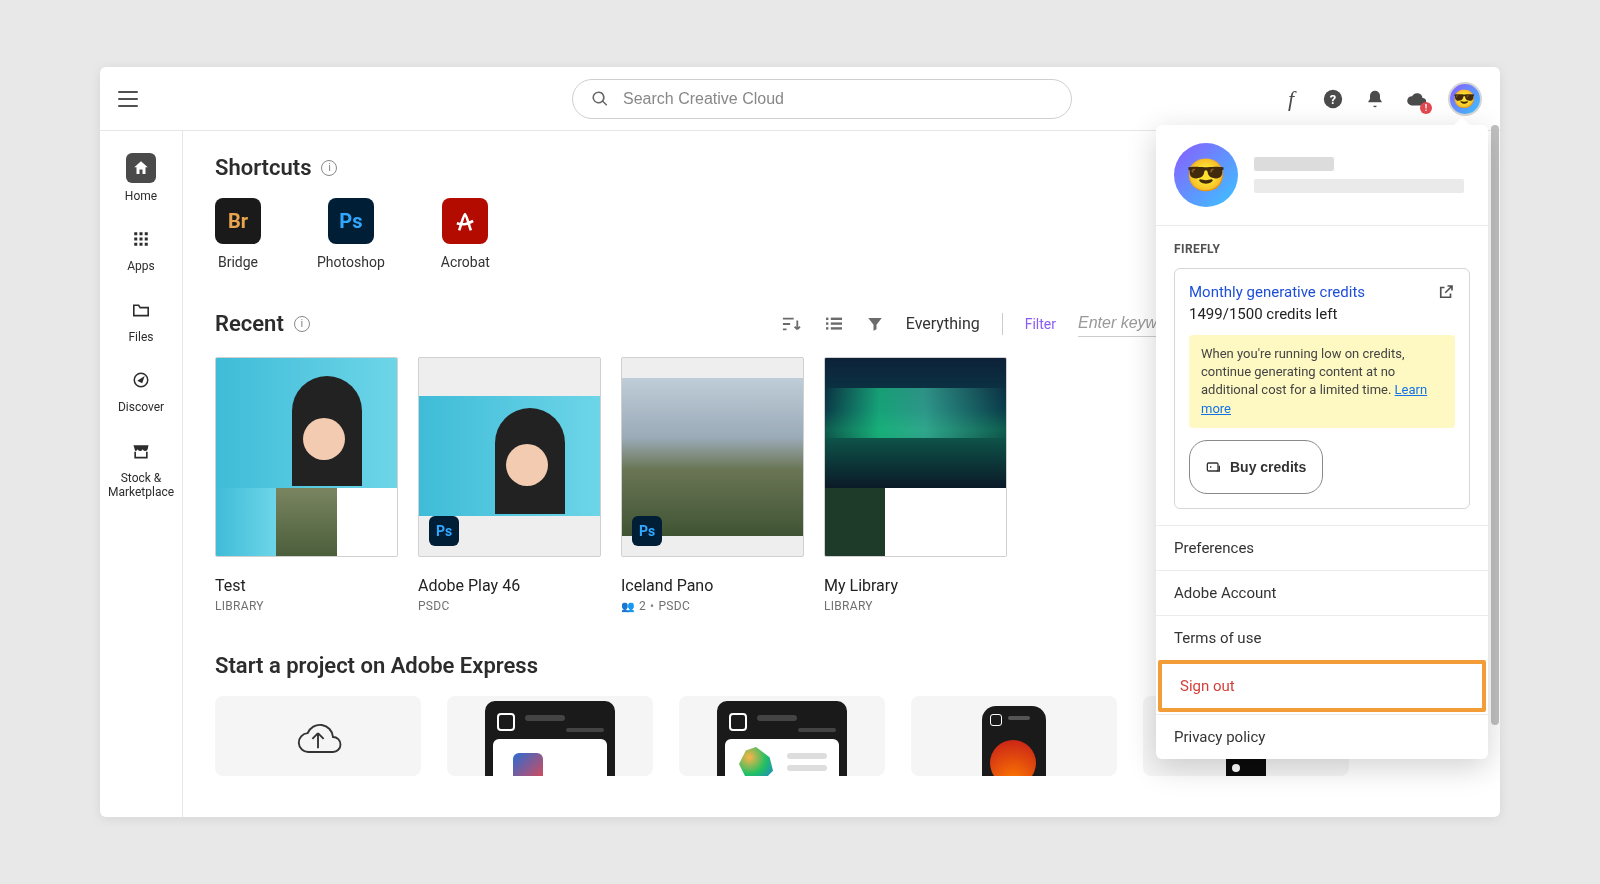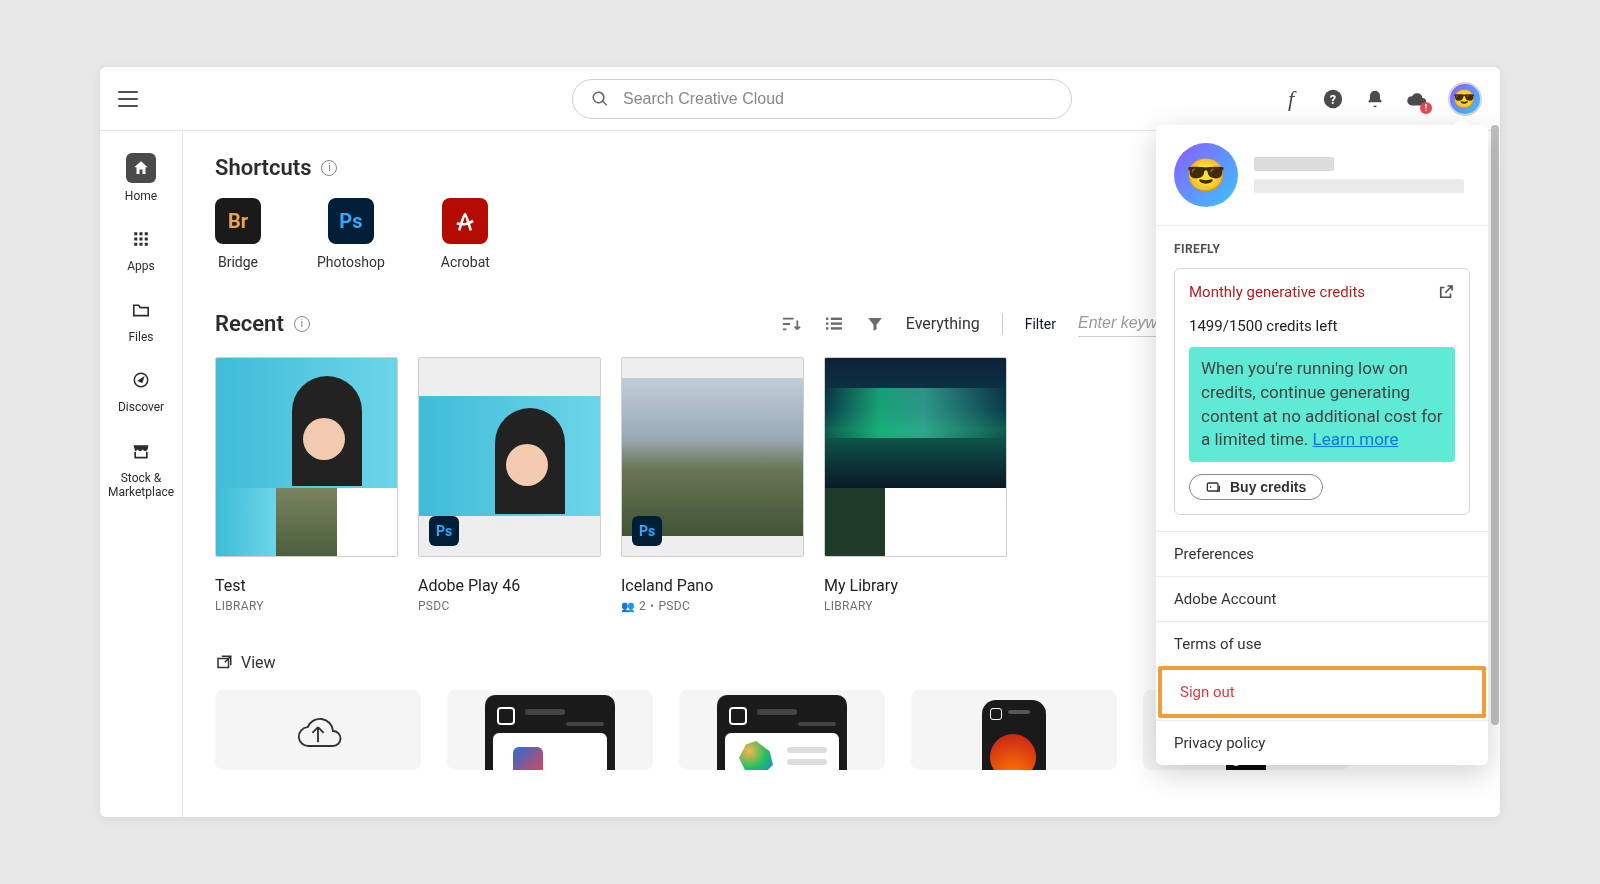--- a/index.html
+++ b/index.html
@@ -130,21 +130,21 @@
 .recent-controls {
   display: flex;
   align-items: center;
   gap: 22px;
   margin-bottom: 20px;
 }
 .recent-controls .grow { flex: 1; }
 .ctrl-icon { color: #6b6b6b; cursor: pointer; display: inline-flex; }
 .ctrl-label { font-size: 16px; color: #333; }
 .divider { width: 1px; height: 22px; background: #ccc; }
-.filter-label { font-size: 14px; color: #0f172a; }
+.filter-label { font-size: 14px; color: #8b5cf6; }
 .filter-input {
   border: none; border-bottom: 1px solid #ccc; outline: none;
   font-size: 16px; padding: 4px 0; width: 180px;
 }
 .filter-input::placeholder { font-style: italic; color: #999; }
 .goto { font-size: 16px; color: #333; cursor: pointer; }
 
 .recent-grid { display: flex; gap: 20px; margin-bottom: 40px; }
 .card { width: 183px; cursor: pointer; }
 .thumb {
@@ -252,30 +252,30 @@
   font-size: 32px;
 }
 .po-userlines { flex: 1; display: flex; flex-direction: column; gap: 8px; }
 .po-userlines .l1 { width: 80px; height: 14px; background: #dcdcdc; border-radius: 2px; }
 .po-userlines .l2 { width: 210px; height: 14px; background: #eaeaea; border-radius: 2px; }
 .po-section { padding: 16px 18px; border-top: 1px solid #ececec; }
 .po-section-label { font-size: 12px; font-weight: 700; letter-spacing: 0.4px; color: #505050; margin-bottom: 12px; }
 .credits-box { border: 1px solid #d6d6d6; border-radius: 6px; padding: 14px; }
 .credits-top { display: flex; justify-content: space-between; align-items: flex-start; }
 .credits-top a { color: #505050; }
-.credits-title { font-size: 15px; color: #b91c1c; margin-bottom: 16px; }
+.credits-title { font-size: 15px; color: #1d4ed8; margin-bottom: 4px; }
 .credits-count { font-size: 15px; font-weight: 400; color: #222; margin-bottom: 12px; }
 .credits-note {
-  background: #5eead4; border-radius: 4px; padding: 10px 12px;
-  font-size: 17px; color: #444; line-height: 1.4; margin-bottom: 12px;
+  background: #fef9c3; border-radius: 4px; padding: 10px 12px;
+  font-size: 13px; color: #444; line-height: 1.4; margin-bottom: 12px;
 }
 .credits-note a { color: #1473e6; text-decoration: underline; cursor: pointer; }
 .buy-btn {
   border: 1.5px solid #8a8a8a; border-radius: 18px;
-  padding: 4px 16px; font-size: 14px; font-weight: 600;
+  padding: 18px 16px; font-size: 14px; font-weight: 600;
   background: #fff; cursor: pointer;
   display: inline-flex; align-items: center; gap: 8px; color: #333;
 }
 .po-list { }
 .po-item {
   padding: 13px 18px; border-top: 1px solid #ececec;
   font-size: 15px; color: #333; cursor: pointer;
 }
 .po-item.signout {
   color: #d43f3a;
@@ -485,20 +485,21 @@
                 <div class="b2"></div>
                 <div class="b3"></div>
               </div>
           </div>
           <div class="card-title">My Library</div>
           <div class="card-sub">LIBRARY</div>
         </div>
       </div>
 
       <div class="express-row">
+        <div class="express-title">Start a project on Adobe Express</div>
         <div class="viewall">
           <svg width="18" height="18" viewBox="0 0 24 24" fill="none" stroke="#333" stroke-width="2">
               <rect x="4" y="6" width="14" height="12"></rect>
               <path d="M9 3h12v12M21 3l-8 8"></path>
             </svg>
           <span>View</span>
         </div>
       </div>
 
       <div class="express-grid">

